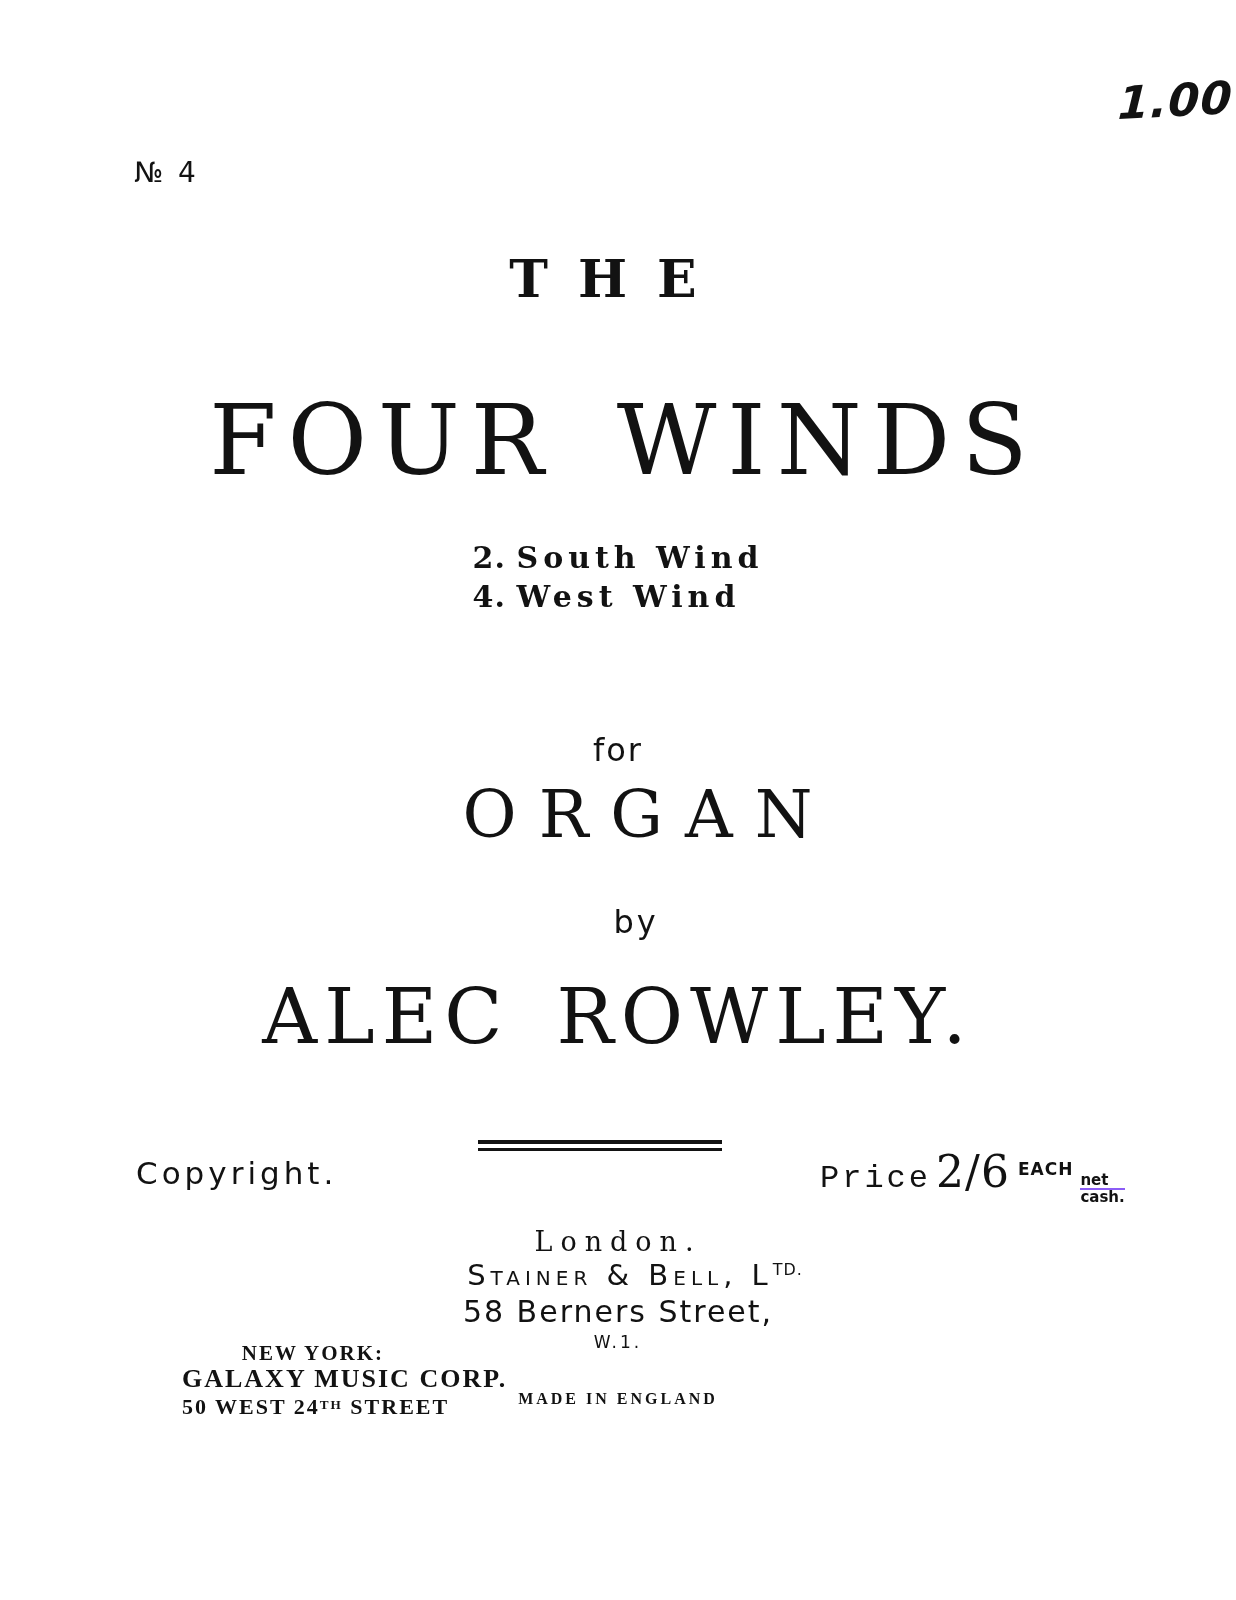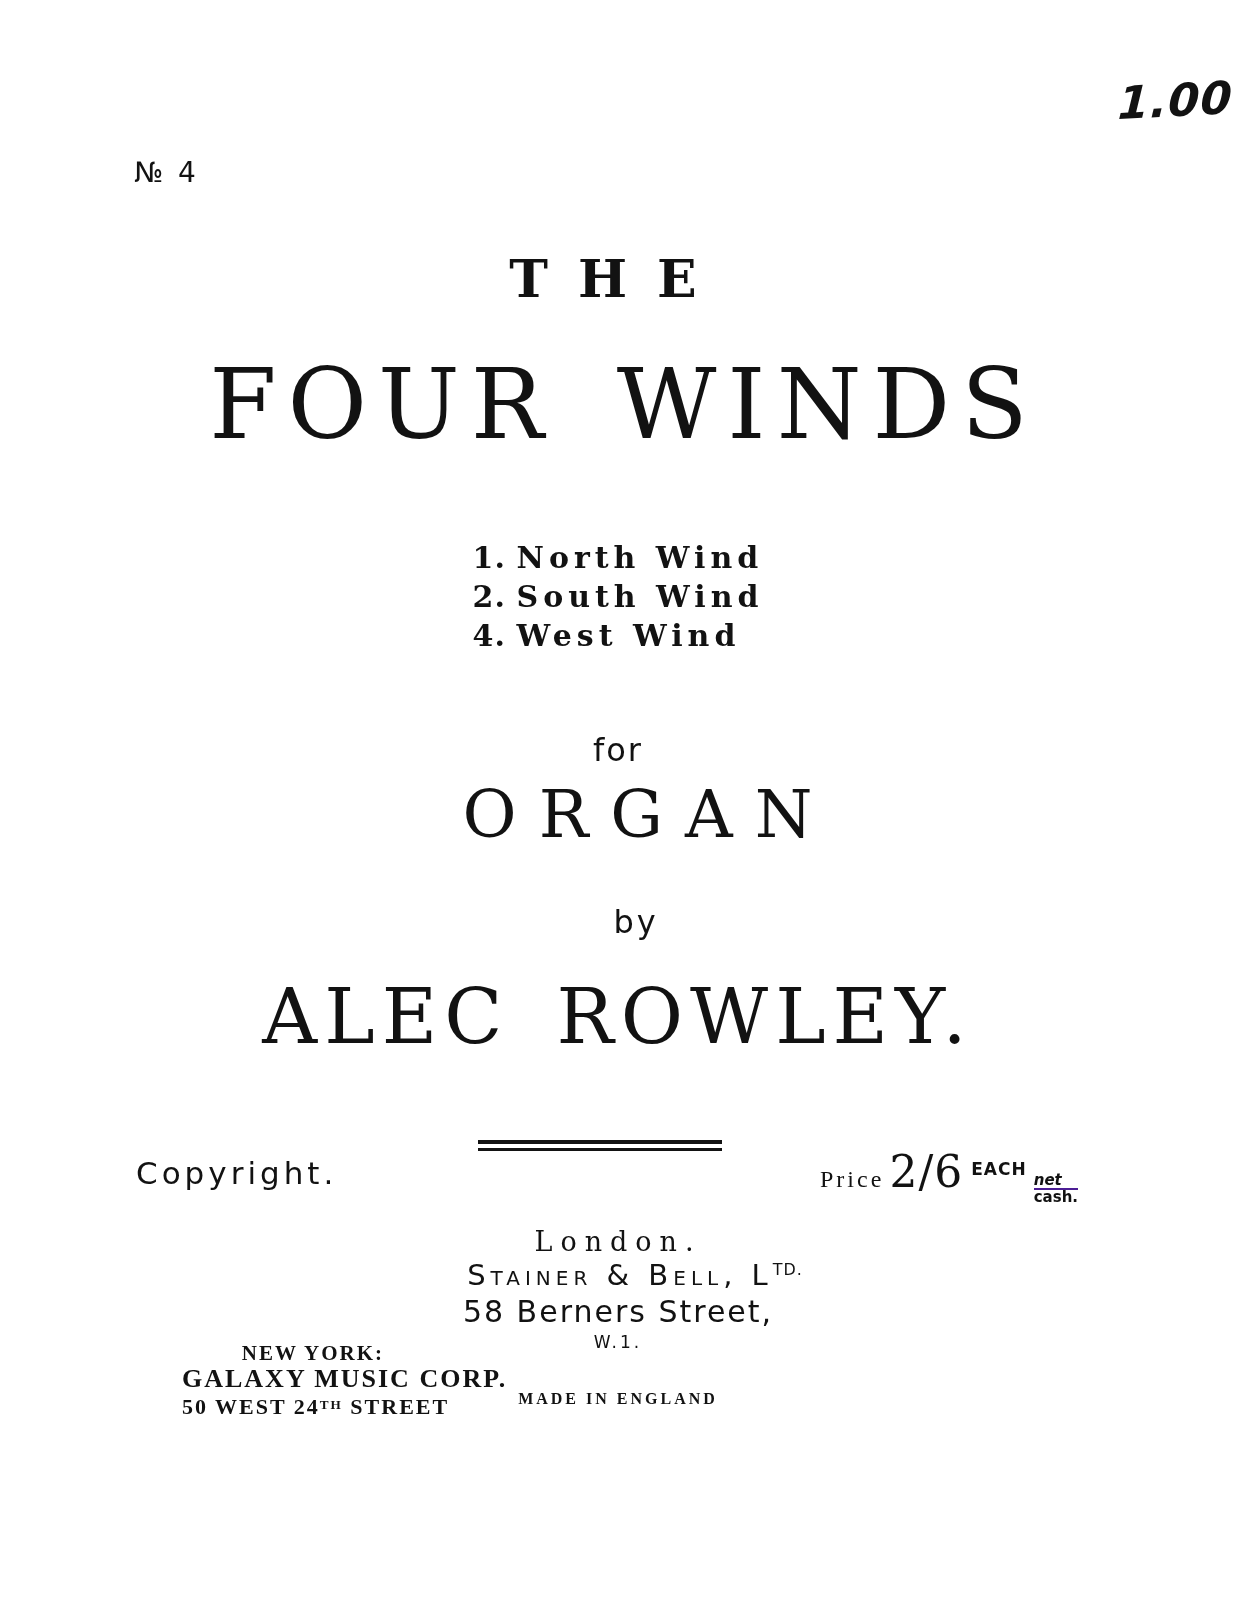--- a/index.html
+++ b/index.html
@@ -30,21 +30,21 @@
     font-family:"DejaVu Sans", sans-serif;
     font-size:28px;letter-spacing:3px;
   }
 
   .title-article{
     top:248px;
     font-size:52px;letter-spacing:30px;
     font-weight:bold;
   }
   .main-title{
-    top:348px;
+    top:384px;
     font-size:97px;letter-spacing:11px;word-spacing:20px;padding-left:12px;
     font-weight:normal;
   }
 
   .movement-list{
     top:538px;
   }
   .movement-list .inner{
     display:inline-block;text-align:left;
   }
@@ -70,34 +70,34 @@
   }
 
   .divider{
     top:1140px;left:478px;width:244px;height:4px;
     border-top:4px solid #121212;border-bottom:3px solid #121212;
   }
 
   .copyright{top:1155px;left:136px;font-size:31px;letter-spacing:4px;}
 
   .price-line{top:1146px;left:820px;white-space:nowrap;}
-  .price-word{font-family:Liberation Serif, serif;font-size:24px;letter-spacing:3px;}
+  .price-word{font-family:Liberation Mono, monospace;font-size:32px;letter-spacing:3px;}
   .price-amount{font-size:44px;letter-spacing:1px;}
   .price-each{
     font-family:"DejaVu Sans", sans-serif;
     font-size:17px;font-weight:bold;letter-spacing:1px;
     vertical-align:12px;margin-left:8px;
   }
   .price-stack{
     display:inline-flex;flex-direction:column;
     font-family:"DejaVu Sans", sans-serif;
     font-size:15px;font-weight:bold;line-height:15px;
     vertical-align:2px;margin-left:7px;
   }
-  .price-stack .net{border-bottom:2px solid #4c1d95;font-style:italic;}
+  .price-stack .net{border-bottom:2px solid #8b5cf6;}
 
   .imprint-city{top:1226px;font-size:27px;letter-spacing:8px;}
   .publisher{
     top:1258px;
     font-family:"DejaVu Sans", sans-serif;
     font-variant:small-caps;
     font-size:29px;letter-spacing:5px;padding-left:34px;
   }
   .publisher .sup{font-size:0.55em;vertical-align:10px;letter-spacing:1px;}
   .publisher-address{top:1294px;font-size:30px;letter-spacing:2px;}
@@ -128,23 +128,20 @@
   <div class="abs price-mark">1.00</div>
 
   <div class="abs plate-number">№ 4</div>
 
   <div class="abs cx title-article">THE</div>
 
   <div class="abs cx main-title">FOUR WINDS</div>
 
   <div class="abs cx movement-list">
     <div class="inner">
-      <div class="movement-row">
-        <span class="num">1.</span><span>North Wind</span>
-      </div>
       <div class="movement-row">
         <span class="num">2.</span><span>South Wind</span>
       </div>
       <div class="movement-row">
         <span class="num">4.</span><span>West Wind</span>
       </div>
     </div>
   </div>
 
   <div class="abs cx hand for-label">for</div>

